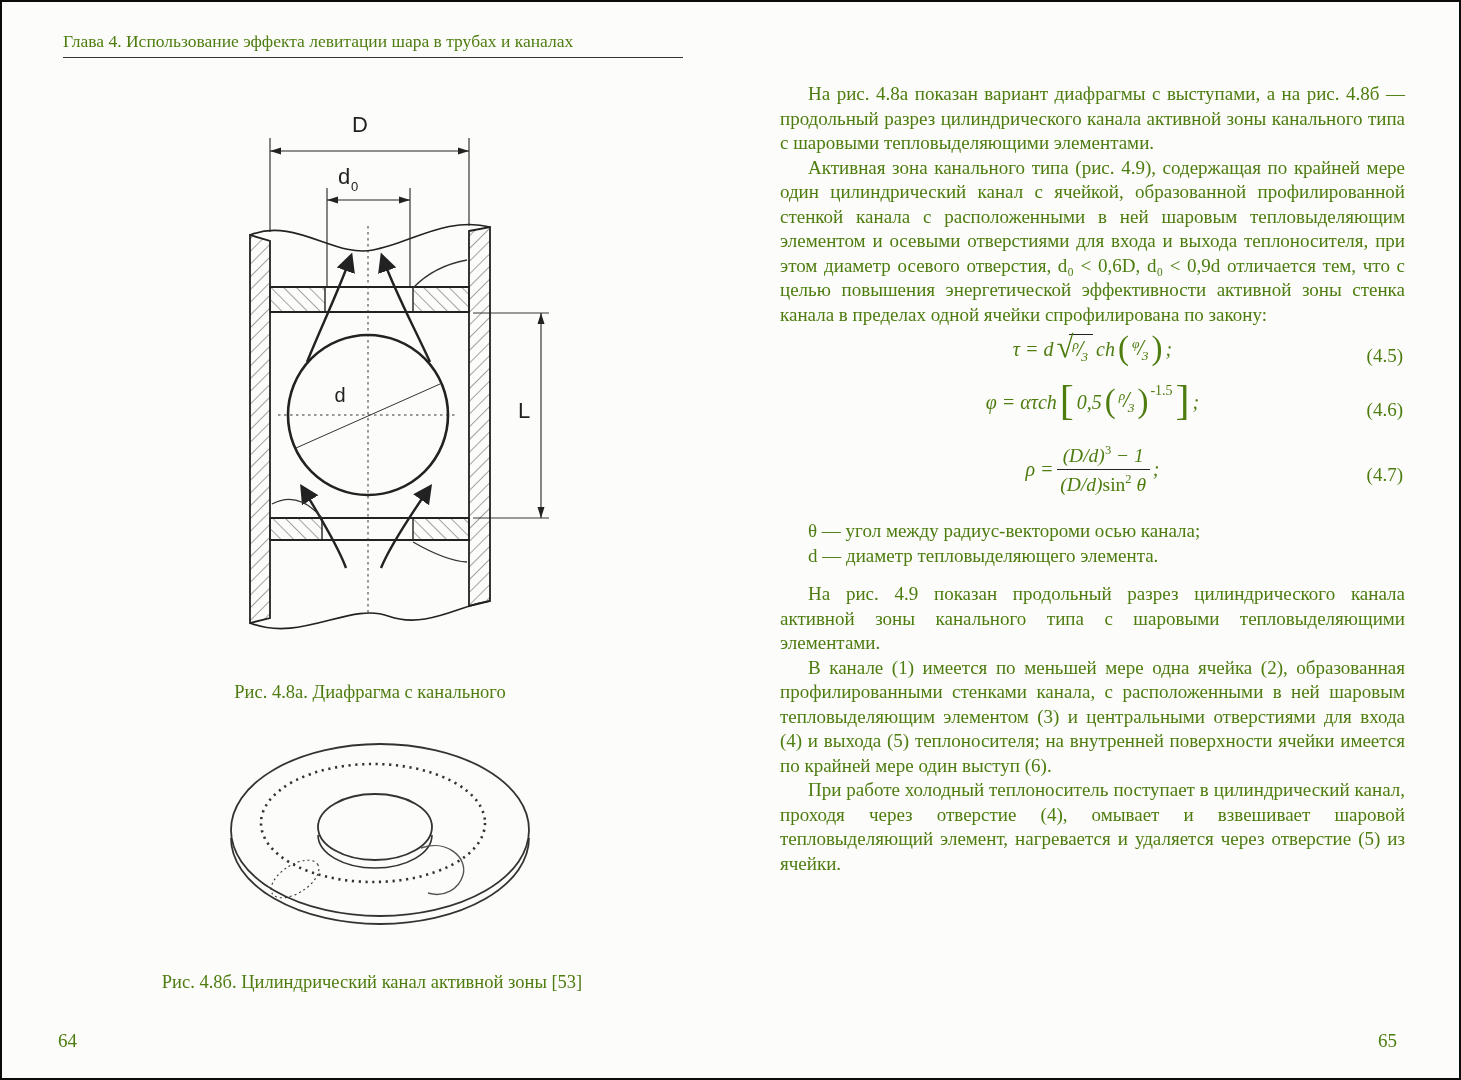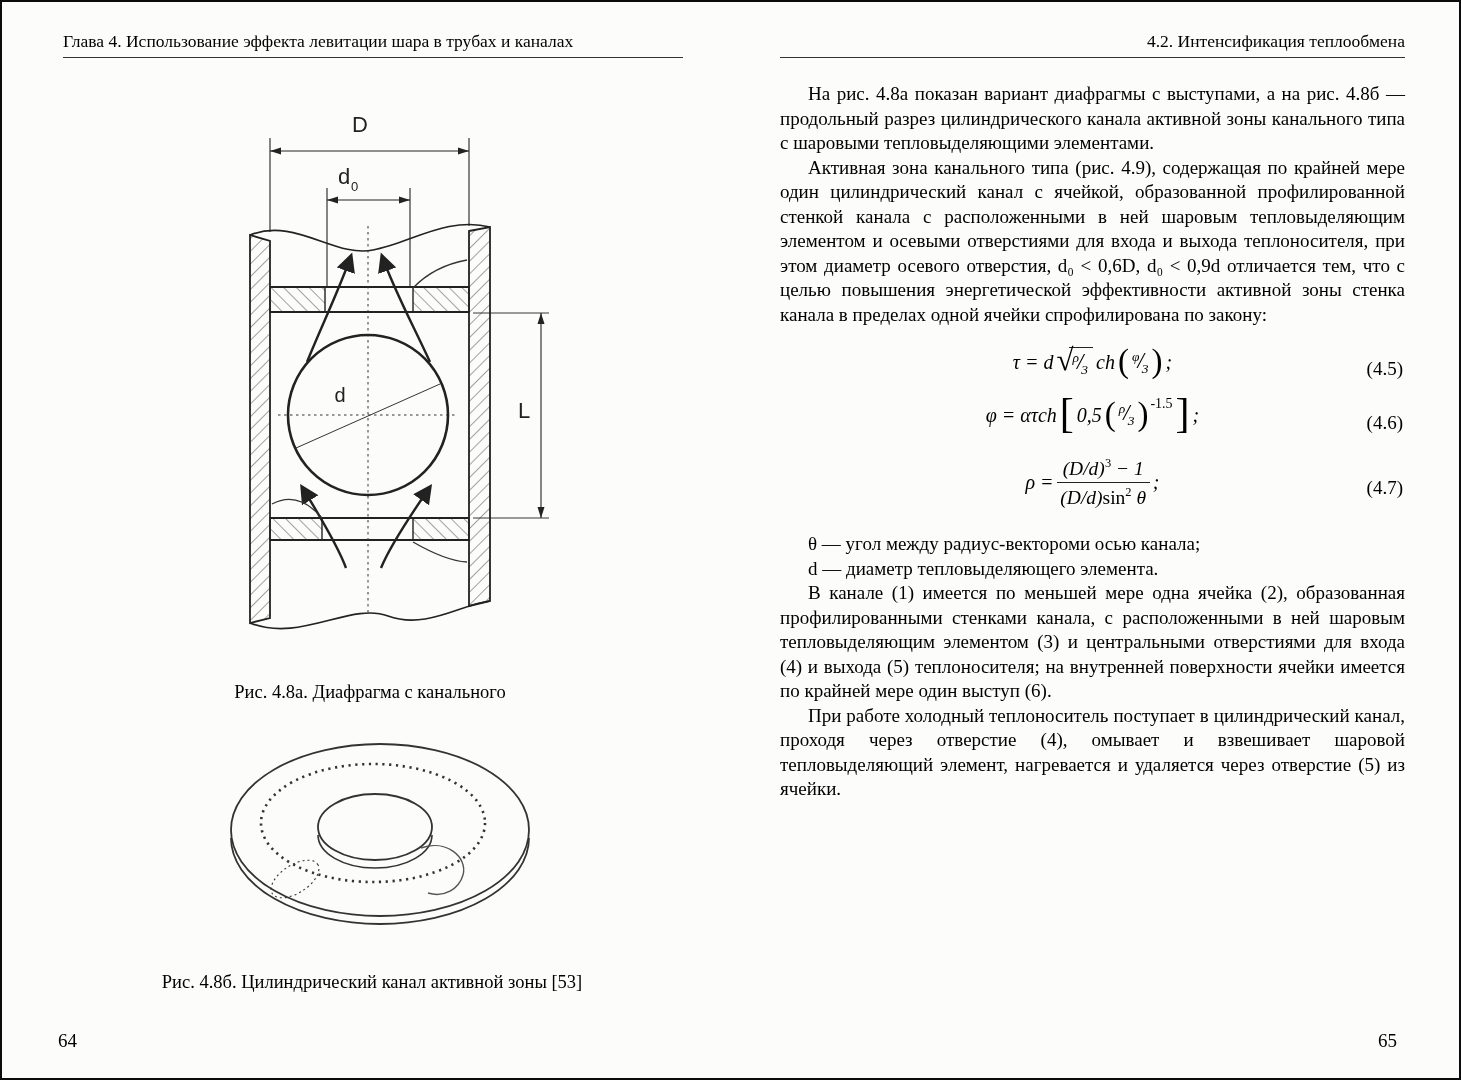--- a/index.html
+++ b/index.html
@@ -2,21 +2,21 @@
 <html><head>
 <meta charset="utf-8">
 <style>
   html,body{margin:0;padding:0;background:#e8e8e6;}
   .sheet{
     position:relative;
     width:1461px;height:1080px;
     background:#fcfcfa;
     box-shadow: inset 0 0 0 2px #0c0c0c;
     font-family:"Liberation Serif", serif;
-    color:#000000;
+    color:#4d7c0f;
     overflow:hidden;
   }
   
   .runhead{
     position:absolute;top:30px;
     font-size:17.5px;line-height:22px;
     border-bottom:1.5px solid #333;
     padding-bottom:5px;
   }
   #lhead{left:63px;width:620px;text-align:left;}
@@ -60,21 +60,20 @@
   .figlab{font-family:"Liberation Sans",sans-serif;font-size:22px;fill:#222;}
   .figsub{font-family:"Liberation Sans",sans-serif;font-size:13px;fill:#222;}
   .figlab-d{font-family:"Liberation Sans",sans-serif;font-size:20px;fill:#222;}
 </style>
 </head>
 <body>
 
 <div class="sheet">
 
   <div class="runhead" id="lhead">Глава 4. Использование эффекта левитации шара в трубах и каналах</div>
-  <div class="runhead" id="rhead">4.2. Интенсификация теплообмена</div>
 
   <svg id="fig-a" width="380" height="570" viewBox="0 0 380 570">
     <defs>
       <pattern id="hw" width="9" height="9" patternUnits="userSpaceOnUse" patternTransform="rotate(45)">
         <line x1="0" y1="0" x2="0" y2="9" stroke="#555" stroke-width="1.1"></line>
       </pattern>
       <pattern id="hd" width="9" height="9" patternUnits="userSpaceOnUse" patternTransform="rotate(-45)">
         <line x1="0" y1="0" x2="0" y2="9" stroke="#555" stroke-width="1.1"></line>
       </pattern>
       <marker id="dimah" markerWidth="11" markerHeight="8" refX="10" refY="4" orient="auto-start-reverse">
@@ -169,21 +168,21 @@
   <div class="caption" id="cap-b">Рис. 4.8б. Цилиндрический канал активной зоны [53]</div>
 
   <div class="pagenum" id="pn-left">64</div>
 
   <div id="rcol">
 
     <p class="body-p">На рис. 4.8а показан вариант диафрагмы с выступами, а на рис. 4.8б — продольный разрез цилиндрического канала активной зоны канального типа с шаровыми тепловыделяющими элементами.</p>
 
     <p class="body-p">Активная зона канального типа (рис. 4.9), содержащая по крайней мере один цилиндрический канал с ячейкой, образованной профилированной стенкой канала с расположенными в ней шаровым тепловыделяющим элементом и осевыми отверстиями для входа и выхода теплоносителя, при этом диаметр осевого отверстия, d₀ &lt; 0,6D, d₀ &lt; 0,9d отличается тем, что с целью повышения энергетической эффективности активной зоны стенка канала в пределах одной ячейки спрофилирована по закону:</p>
 
-    <div class="eq-row" style="margin-top:19px;height:46px;">
+    <div class="eq-row" style="margin-top:6px;height:46px;">
       <span class="eq-body">
         <span class="it">τ = d</span>
         <span class="radw">
           <span class="radsign">√</span>
             <span class="radicand"><span class="sf"><span class="fn-u">ρ</span><span class="sl">/</span><span class="fn-l">3</span></span></span>
         </span>
         <span class="it">ch</span>
         <span class="bigp">(</span>
           <span class="sf"><span class="fn-u">φ</span><span class="sl">/</span><span class="fn-l">3</span></span>
           <span class="bigp">)</span>
@@ -218,20 +217,21 @@
         <span class="it">;</span>
       </span>
       <span class="eq-num">(4.7)</span>
     </div>
 
     <div style="margin-top:12px;">
       <p class="body-p">θ — угол между радиус-вектороми осью канала;</p>
       <p class="body-p">d — диаметр тепловыделяющего элемента.</p>
     </div>
 
+    <p class="body-p" style="margin-top:14px;">На рис. 4.9 показан продольный разрез цилиндрического канала активной зоны канального типа с шаровыми тепловыделяющими элементами.</p>
 
     <p class="body-p">В канале (1) имеется по меньшей мере одна ячейка (2), образованная профилированными стенками канала, с расположенными в ней шаровым тепловыделяющим элементом (3) и центральными отверстиями для входа (4) и выхода (5) теплоносителя; на внутренней поверхности ячейки имеется по крайней мере один выступ (6).</p>
 
     <p class="body-p">При работе холодный теплоноситель поступает в цилиндрический канал, проходя через отверстие (4), омывает и взвешивает шаровой тепловыделяющий элемент, нагревается и удаляется через отверстие (5) из ячейки.</p>
   </div>
 
   <div class="pagenum" id="pn-right">65</div>
 
 </div>
 

